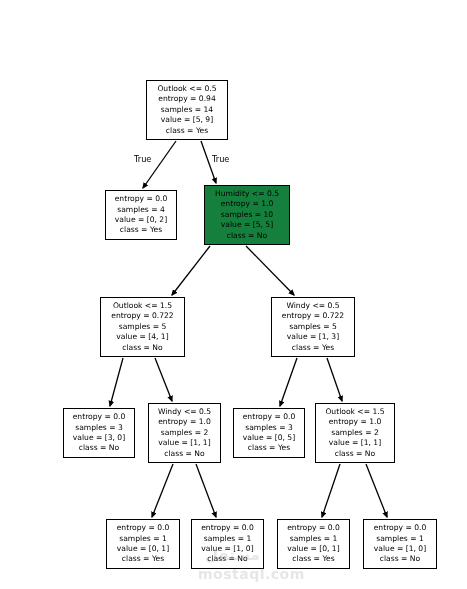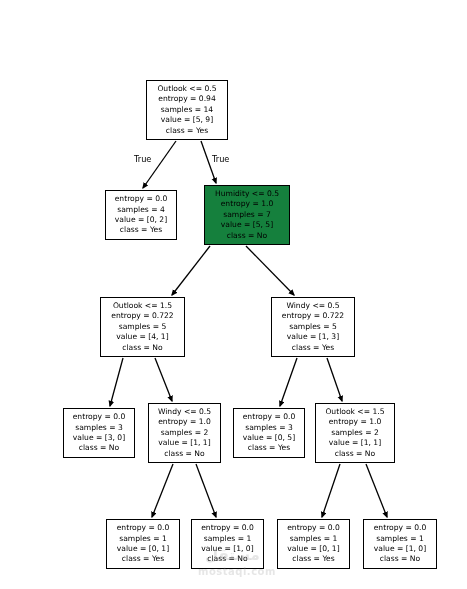--- a/index.html
+++ b/index.html
@@ -59,21 +59,21 @@
     color: rgba(140,140,140,0.22);
     white-space: nowrap;
     pointer-events: none;
     font-weight: bold;
   }
   .wm-main {
     font-size: 15px;
     letter-spacing: 1px;
   }
   .wm-sub {
-    font-size: 10px;
+    font-size: 14px;
     letter-spacing: 0.5px;
   }
 </style>
 </head>
 <body>
 
 <div id="tree-canvas">
 
   <svg class="tree-svg" viewBox="0 0 467 589" xmlns="http://www.w3.org/2000/svg">
     <defs>
@@ -107,21 +107,21 @@
       </div>
       <div class="node-box" style="left: 105px; top: 190px; width: 72px; height: 50px; background: rgb(255, 255, 255); border-color: rgb(0, 0, 0); color: rgb(0, 0, 0);">
         <span class="node-line">entropy = 0.0</span>
         <span class="node-line">samples = 4</span>
         <span class="node-line">value = [0, 2]</span>
         <span class="node-line">class = Yes</span>
       </div>
       <div class="node-box" style="left: 184px; top: 185px; width: 86px; height: 60px; background: #15803d; border-color: rgb(0, 0, 0); color: rgb(0, 0, 0); margin-left: 20px;">
         <span class="node-line">Humidity &lt;= 0.5</span>
         <span class="node-line">entropy = 1.0</span>
-        <span class="node-line">samples = 7</span>
+        <span class="node-line">samples = 10</span>
         <span class="node-line">value = [5, 5]</span>
         <span class="node-line">class = No</span>
       </div>
       <div class="node-box" style="left: 100px; top: 297px; width: 85px; height: 60px; background: rgb(255, 255, 255); border-color: rgb(0, 0, 0); color: rgb(0, 0, 0);">
         <span class="node-line">Outlook &lt;= 1.5</span>
         <span class="node-line">entropy = 0.722</span>
         <span class="node-line">samples = 5</span>
         <span class="node-line">value = [4, 1]</span>
         <span class="node-line">class = No</span>
       </div>

